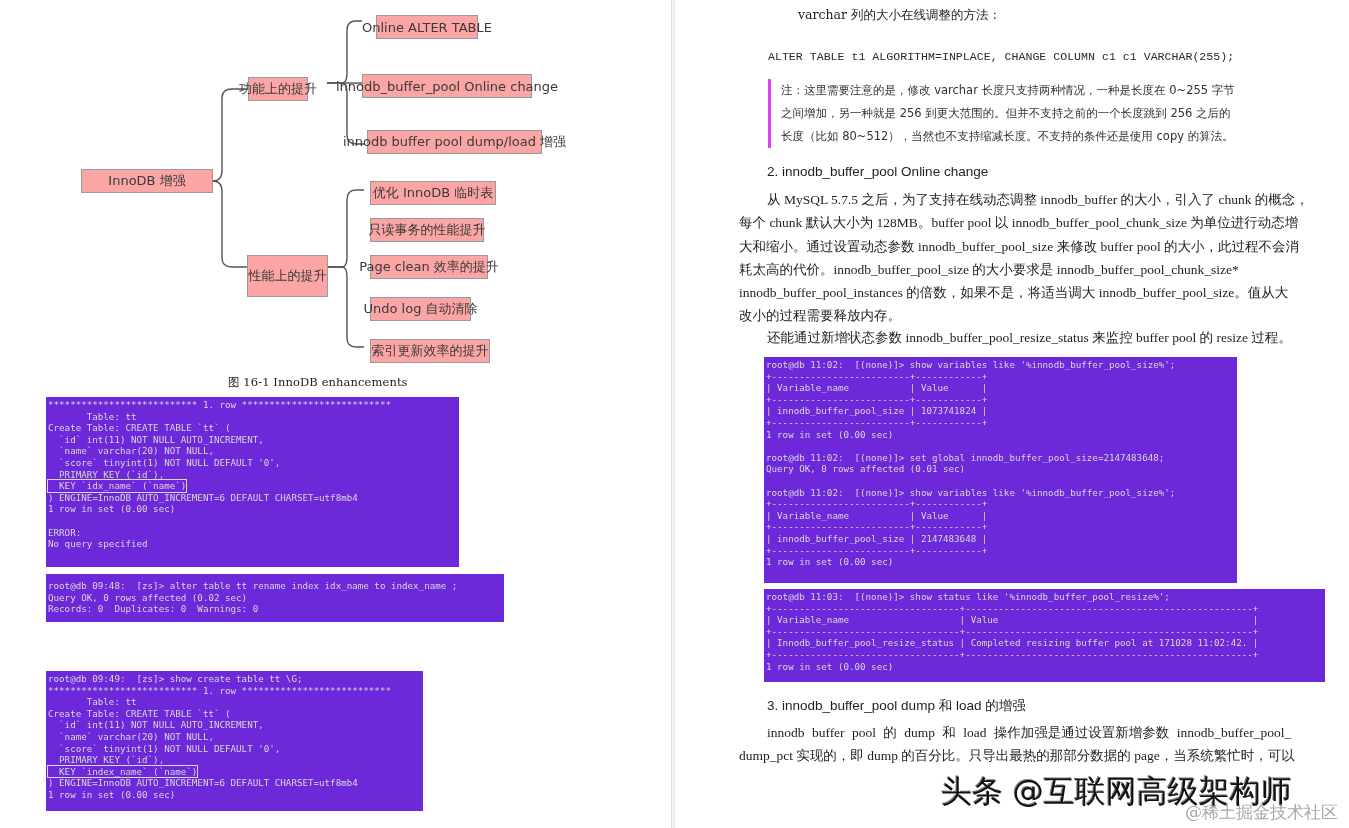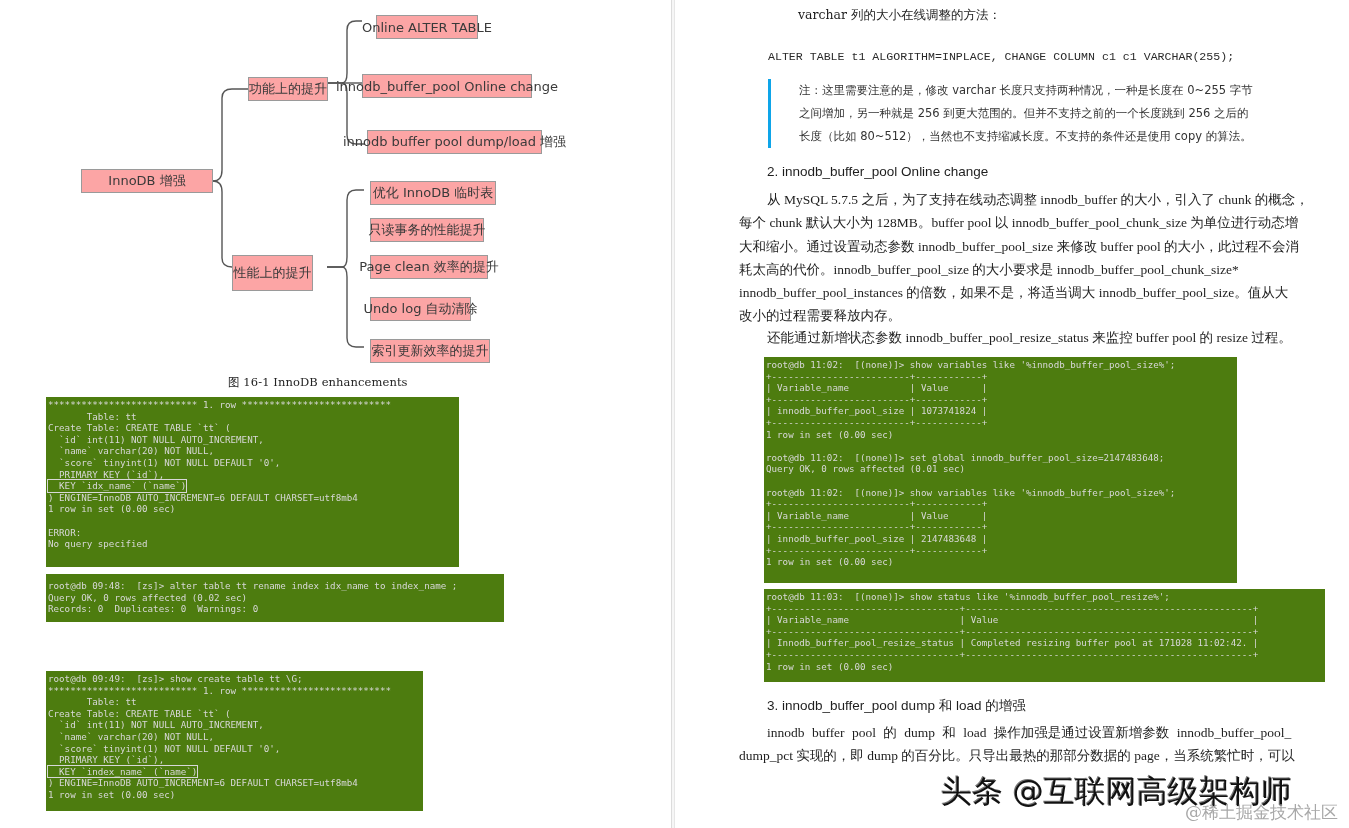--- a/index.html
+++ b/index.html
@@ -11,32 +11,32 @@
 
   
   .mm-box { position: absolute; border: 1px solid #9a9a9a; background: #fca5a5;
     font-family: "DejaVu Sans", sans-serif; font-size: 13px; color: #3a3a3a;
     display: flex; align-items: center; justify-content: center; white-space: nowrap; }
   .mm-svg { position: absolute; left: 0; top: 0; }
   .fig-caption { position: absolute; left: 228px; top: 375px; font-size: 11.5px; color: #222;
     font-family: "DejaVu Serif", serif; letter-spacing: 0.1px; }
 
   
-  .term { position: absolute; background: #4d7c0f; color: #d8d8d8;
+  .term { position: absolute; background: #6d28d9; color: #d8d8d8;
     font-family: "DejaVu Sans Mono", monospace; font-size: 9.2px; line-height: 11.6px;
     padding: 2px 2px; overflow: hidden; }
   .term .ln { white-space: pre; display: block; height: 11.6px; }
   .term .hl { outline: 1.5px solid #d8d8d8; outline-offset: 0px; display: inline-block; }
 
   
   .p-text { position: absolute; font-family: "DejaVu Serif", serif; font-size: 12.5px; color: #1e1e1e; white-space: nowrap; }
   .code-line { position: absolute; left: 768px; top: 50px; font-family: "Liberation Mono", monospace;
     font-size: 11.6px; color: #2a2a2a; white-space: pre; }
-  .note { position: absolute; left: 768px; top: 79px; width: 560px; border-left: 3px solid #0ea5e9;
-    padding-left: 28px; font-family: "DejaVu Sans", sans-serif; font-size: 11.5px; color: #333;
+  .note { position: absolute; left: 768px; top: 79px; width: 560px; border-left: 3px solid #d946ef;
+    padding-left: 10px; font-family: "DejaVu Sans", sans-serif; font-size: 11.5px; color: #333;
     line-height: 23px; }
   .note .nl { display: block; white-space: nowrap; }
   .h2 { position: absolute; font-family: "Liberation Sans", sans-serif; font-size: 13.5px; color: #1e1e1e; white-space: nowrap; }
   .para { position: absolute; font-family: "Liberation Serif", serif; font-size: 13.5px; color: #1e1e1e; line-height: 23.3px; }
   .para .pl { display: block; white-space: nowrap; }
 
   .watermark-main { position: absolute; left: 941px; top: 771px; font-family: "DejaVu Sans", sans-serif;
     font-size: 31px; color: #111; letter-spacing: 0px; white-space: nowrap;
     text-shadow: 1px 1px 0 #ffffff, -1px -1px 0 #777; }
   .watermark-sub { position: absolute; left: 1185px; top: 801px; font-family: "DejaVu Serif", serif;
@@ -57,22 +57,22 @@
       <path d="M342,83 L362,83"></path>
       <path d="M327,83 Q338,83 342,83 Q347,83 347,93 L347,135 Q347,144 356,144 L365,144"></path>
 
       <path d="M327,267 Q338,267 342,267 Q347,267 347,257 L347,200 Q347,190 356,190 L364,190"></path>
       <path d="M327,267 Q338,267 342,267 Q347,267 347,277 L347,338 Q347,347 356,347 L364,347"></path>
     </g>
   </svg>
 
   <div class="mm-box" style="left:81px;top:169px;width:132px;height:24px;">InnoDB 增强</div>
 
-  <div class="mm-box" style="left:248px;top:77px;width:80px;height:24px;">功能上的提升</div>
-  <div class="mm-box" style="left:232px;top:255px;width:81px;height:36px;">性能上的提升</div>
+  <div class="mm-box" style="left:248px;top:77px;width:60px;height:24px;">功能上的提升</div>
+  <div class="mm-box" style="left:247px;top:255px;width:81px;height:42px;">性能上的提升</div>
 
   <div class="mm-box" style="left:376px;top:15px;width:102px;height:24px;">Online ALTER TABLE</div>
   <div class="mm-box" style="left:362px;top:74px;width:170px;height:24px;">innodb_buffer_pool Online change</div>
   <div class="mm-box" style="left:367px;top:130px;width:175px;height:24px;">innodb buffer pool dump/load 增强</div>
 
   <div class="mm-box" style="left:370px;top:181px;width:126px;height:24px;text-align:center;">优化 InnoDB 临时表</div>
   <div class="mm-box" style="left:370px;top:218px;width:114px;height:24px;">只读事务的性能提升</div>
   <div class="mm-box" style="left:370px;top:255px;width:118px;height:24px;">Page clean 效率的提升</div>
   <div class="mm-box" style="left:370px;top:297px;width:101px;height:24px;">Undo log 自动清除</div>
   <div class="mm-box" style="left:370px;top:339px;width:120px;height:24px;">索引更新效率的提升</div>

